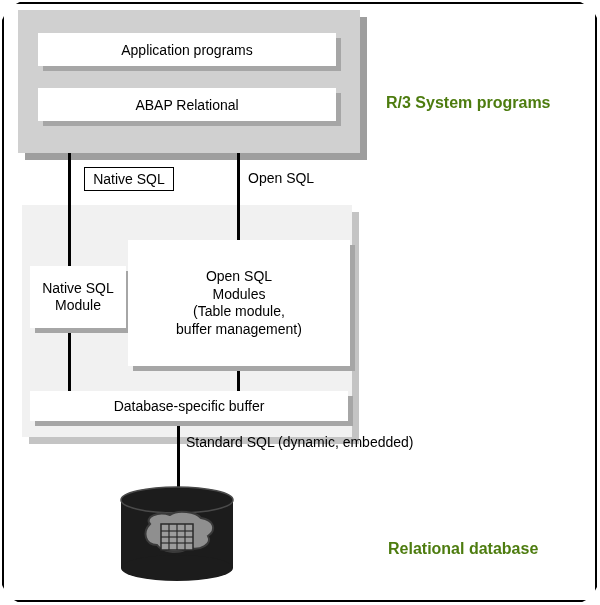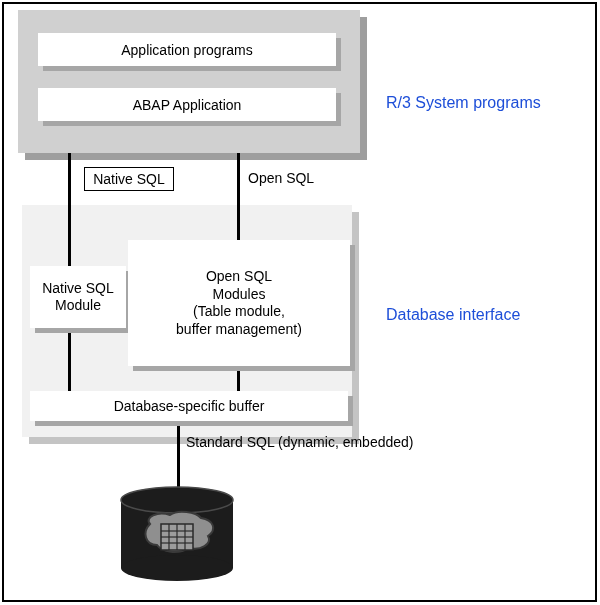--- a/index.html
+++ b/index.html
@@ -2,20 +2,21 @@
 <html><head>
 <meta charset="utf-8">
 <style>
   html,body{margin:0;padding:0;background:#ffffff;}
   body{font-family:"Liberation Sans", sans-serif;}
   #canvas{
     position:relative;
     width:600px;height:605px;
     background:#ffffff;
     overflow:hidden;
+    border-radius:31px;
   }
   .outer-border{
     position:absolute;
     left:2px;top:2px;right:3px;bottom:3px;
     border:2px solid #000;
     z-index:0;
   }
   .container-box{
     position:absolute;
     z-index:1;
@@ -68,22 +69,22 @@
     height:22px;
     line-height:22px;
     text-align:center;
   }
   .lbl-native-sql{left:84px;top:167px;width:72px;}
   .lbl-open-sql{left:248px;top:170px;}
   .lbl-standard-sql{left:186px;top:434px;}
   .section-label{
     position:absolute;
     font-size:16px;
-    font-weight:normal;
-    color:#1d4ed8;
+    font-weight:bold;
+    color:#4d7c0f;
     z-index:4;
   }
   .lbl-r3{left:386px;top:94px;width:200px;}
   .lbl-dbi{left:386px;top:306px;width:200px;}
   .lbl-rdb{left:388px;top:540px;width:200px;}
   .cylinder{
     position:absolute;
     left:118px;top:486px;width:118px;height:98px;
     z-index:3;
   }
@@ -102,21 +103,21 @@
   <div class="vline" style="left:68px;top:153px;height:240px;"></div>
   <div class="vline" style="left:237px;top:153px;height:90px;"></div>
   <div class="vline" style="left:237px;top:366px;height:27px;"></div>
   <div class="vline" style="left:177px;top:421px;height:67px;"></div>
 
   <div class="node-box box-app">
     <span>Application programs</span>
   </div>
 
   <div class="node-box box-abap">
-    <span>ABAP Application</span>
+    <span>ABAP Relational</span>
   </div>
 
   <div class="node-box box-native-module">
     <span class="multiline">Native SQL
 Module</span>
   </div>
 
   <div class="node-box box-open-modules">
     <span class="multiline">Open SQL
 Modules
@@ -126,21 +127,21 @@
 
   <div class="node-box box-db-layer">
     <span>Database-specific buffer</span>
   </div>
 
   <div class="edge-label edge-label-boxed lbl-native-sql">Native SQL</div>
   <div class="edge-label lbl-open-sql">Open SQL</div>
   <div class="edge-label lbl-standard-sql">Standard SQL (dynamic, embedded)</div>
 
   <div class="section-label lbl-r3">R/3 System programs</div>
-  <div class="section-label lbl-dbi">Database interface</div>
+  <div class="section-label lbl-rdb">Relational database</div>
 
   <div class="cylinder">
     <svg width="118" height="98" viewBox="0 0 118 98" xmlns="http://www.w3.org/2000/svg">
       <rect x="3" y="14" width="112" height="68" fill="#1c1c1c"></rect>
       <ellipse cx="59" cy="82" rx="56" ry="13" fill="#1c1c1c"></ellipse>
       <ellipse cx="59" cy="14" rx="56" ry="13" fill="#1c1c1c" stroke="#4a4a4a" stroke-width="1.5"></ellipse>
       <path d="M32,38 C26,31 40,25 52,29 C60,23 78,26 83,32 C96,34 99,44 90,50
                C95,58 82,65 71,62 C60,69 44,66 39,59 C27,59 24,46 32,38 Z" fill="#8f8f8f" stroke="#3a3a3a" stroke-width="2"></path>
       <g>
         <rect x="43" y="38" width="32" height="26" fill="#9c9c9c" stroke="#2a2a2a" stroke-width="1.5"></rect>

